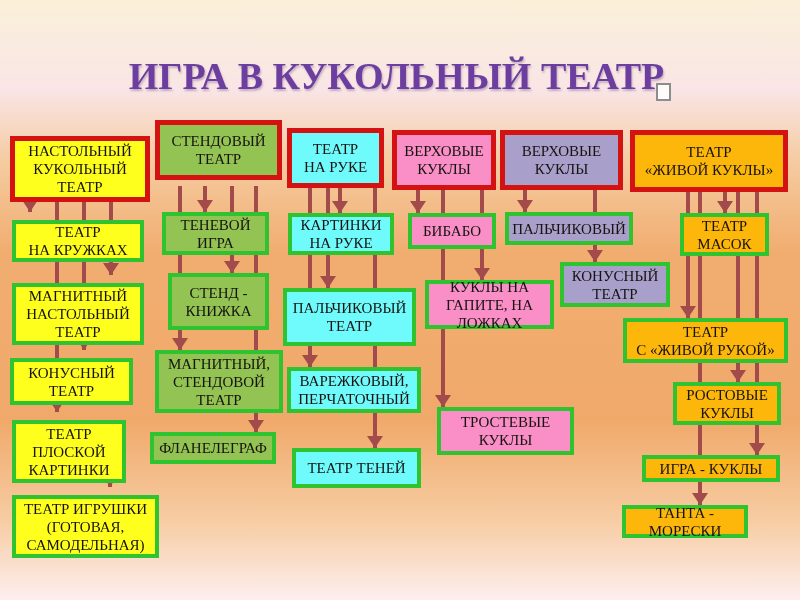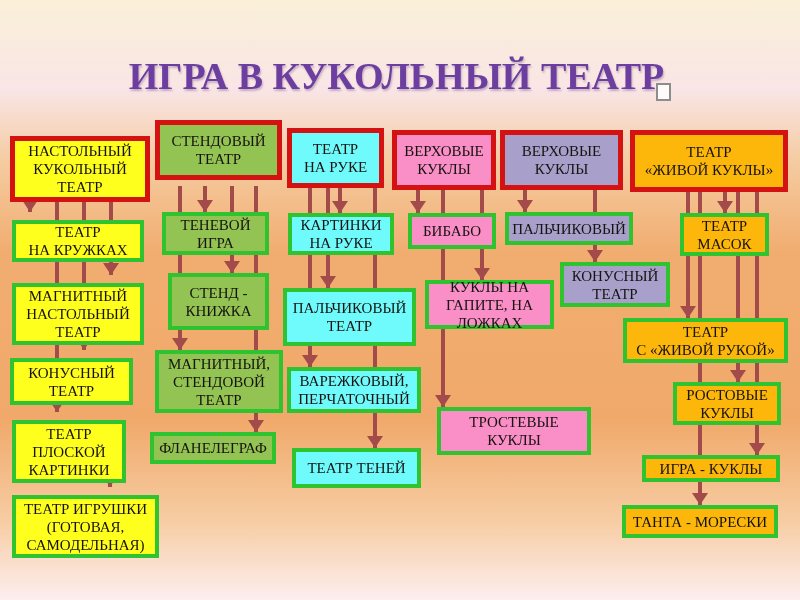--- a/index.html
+++ b/index.html
@@ -158,21 +158,21 @@
     <div class="box f3" style="left:292px;top:448px;width:129px;height:40px">ТЕАТР ТЕНЕЙ</div>
   </div>
 
   <div>
     <div class="box hdr f4" style="left:392px;top:130px;width:104px;height:60px">ВЕРХОВЫЕ
 КУКЛЫ</div>
     <div class="box f4" style="left:408px;top:213px;width:88px;height:36px">БИБАБО</div>
     <div class="box f4" style="left:425px;top:280px;width:129px;height:49px">КУКЛЫ НА
 ГАПИТЕ, НА
 ЛОЖКАХ</div>
-    <div class="box f4" style="left:437px;top:407px;width:154px;height:48px">ТРОСТЕВЫЕ
+    <div class="box f4" style="left:437px;top:407px;width:137px;height:48px">ТРОСТЕВЫЕ
 КУКЛЫ</div>
   </div>
 
   <div>
     <div class="box hdr f5" style="left:500px;top:130px;width:123px;height:60px">ВЕРХОВЫЕ
 КУКЛЫ</div>
     <div class="box f5" style="left:505px;top:212px;width:128px;height:33px">ПАЛЬЧИКОВЫЙ</div>
     <div class="box f5" style="left:560px;top:262px;width:110px;height:45px">КОНУСНЫЙ
 ТЕАТР</div>
   </div>
@@ -180,16 +180,16 @@
   <div>
     <div class="box hdr f6" style="left:630px;top:130px;width:158px;height:62px">ТЕАТР
 «ЖИВОЙ КУКЛЫ»</div>
     <div class="box f6" style="left:680px;top:213px;width:89px;height:43px">ТЕАТР
 МАСОК</div>
     <div class="box f6" style="left:623px;top:318px;width:165px;height:45px">ТЕАТР
 С «ЖИВОЙ РУКОЙ»</div>
     <div class="box f6" style="left:673px;top:382px;width:108px;height:43px">РОСТОВЫЕ
 КУКЛЫ</div>
     <div class="box f6" style="left:642px;top:455px;width:138px;height:27px">ИГРА - КУКЛЫ</div>
-    <div class="box f6" style="left:622px;top:505px;width:156px;height:33px">ТАНТА - МОРЕСКИ</div>
+    <div class="box f6" style="left:622px;top:505px;width:126px;height:33px">ТАНТА - МОРЕСКИ</div>
   </div>
 
 </div>
 
 </body></html>

